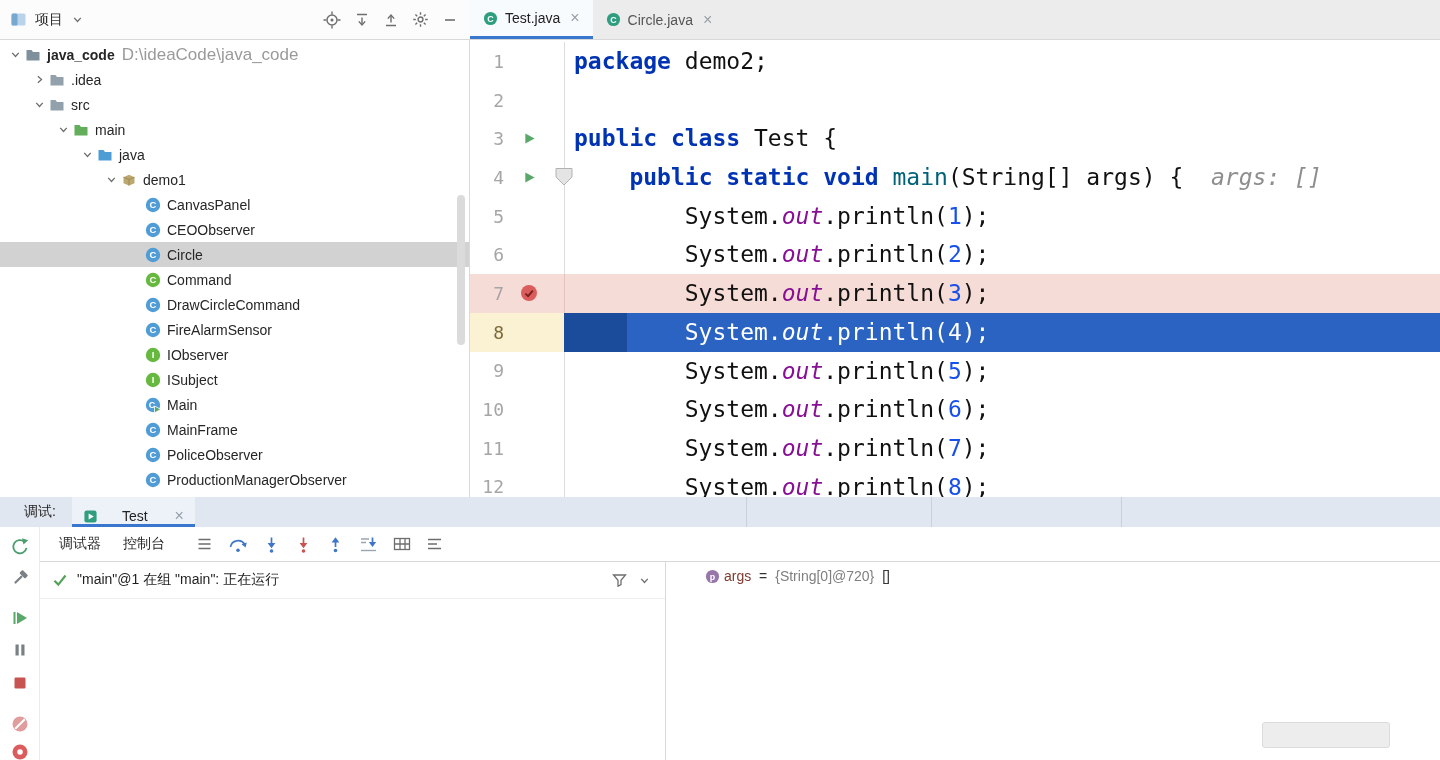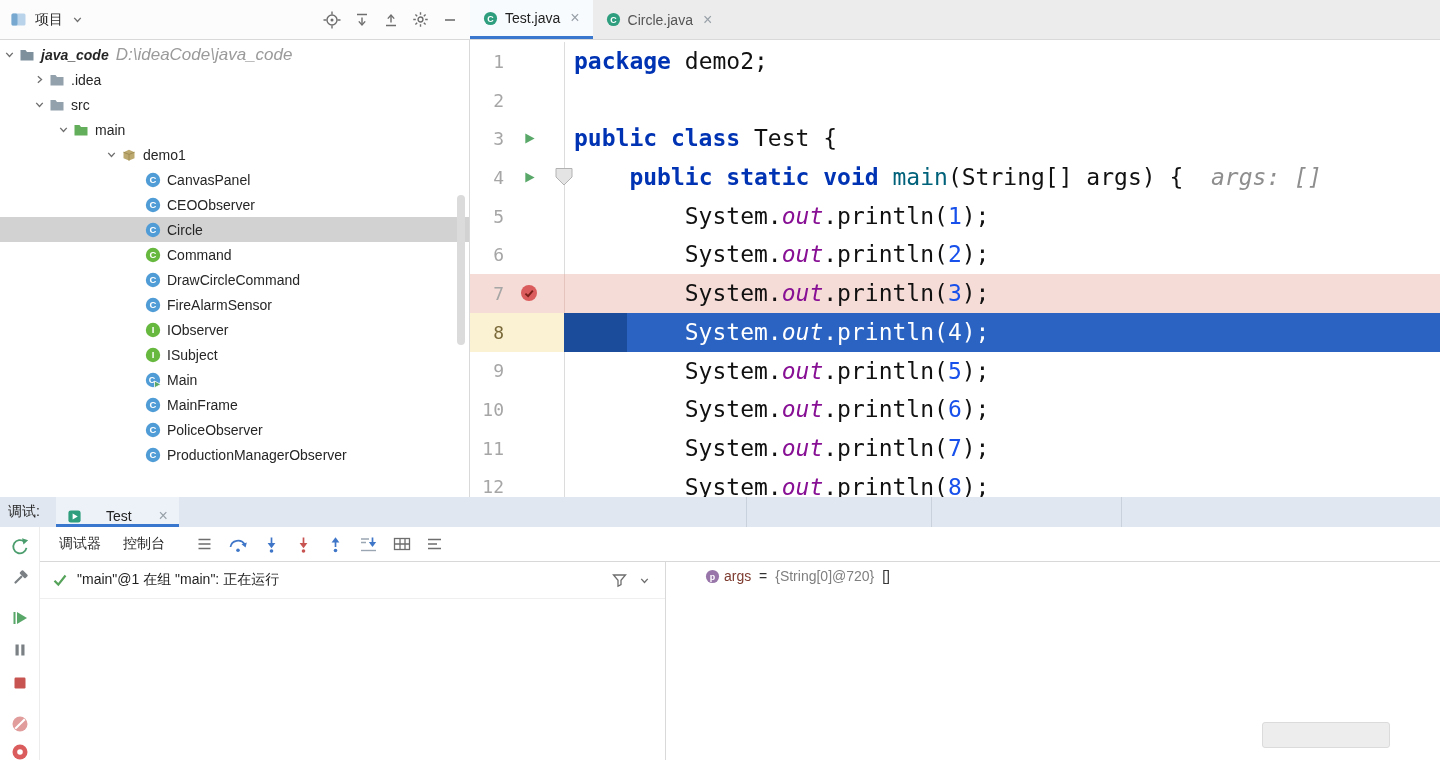--- a/index.html
+++ b/index.html
@@ -47,21 +47,21 @@
   .tk-hint{color:#8E8E8E;font-style:italic}
   .eline.bp{background:#F6DCD6}
   .eline.bp .gut{border-right-color:#E6C4BE}
   .eline.exec .gut{background:#FBF1D3;border-right-color:#1B4C9C}
   .eline.exec .lnum{color:#7A6A3A}
   .eline.exec .code{background:linear-gradient(90deg,#1B4C9C 0px,#1B4C9C 62px,#2A63C2 62px,#2A63C2 100%)}
   .eline.exec .code span{color:#FFF}
 
   
   .dbg-header{position:absolute;left:0;top:497px;width:1440px;height:30px;background:#E1E7F0;
-              display:flex;align-items:center;padding-left:8px;font-size:14px}
+              display:flex;align-items:center;padding-left:24px;font-size:14px}
   .dbg-tab{height:30px;display:flex;align-items:flex-end;gap:24px;padding:0 11px;margin-left:16px;
            background:#EDF2F9;border-bottom:3px solid #3977CE;color:#222}
   .hdr-sep{position:absolute;top:0;width:1px;height:30px;background:#C9D1DC}
 
   
   .dbg-toolbar{position:absolute;left:40px;top:527px;width:1400px;height:35px;background:#FFF;
                border-bottom:1px solid #D8D8D8;display:flex;align-items:center;padding-left:8px}
   .vtab{padding:0 11px;font-size:14px;color:#2B2B2B;height:35px;display:inline-flex;align-items:center}
   .dbg-icons{display:flex;align-items:center;gap:15px;margin-left:20px}
 
@@ -157,21 +157,21 @@
             <circle cx="8" cy="8" r="7" fill="#2E9E7E"></circle>
             <text x="8" y="11.3" text-anchor="middle" font-size="9.5" font-weight="bold" font-family="Liberation Sans, sans-serif" fill="#FFFFFF">C</text>
           </svg>
         </span>
         <span class="tab-label">Circle.java</span>
         <span class="tab-close">×</span>
       </div>
     </div>
 
   <div class="tree">
-      <div class="trow" style=" font-style: italic;">
+      <div class="trow" style="padding-left: 6px;">
         <span class="chev">
           <svg width="13" height="13" viewBox="0 0 16 16">
             <path d="M4 6l4 4.5L12 6" fill="none" stroke="#6E6E6E" stroke-width="1.6"></path>
           </svg>
         </span>
         <span class="ic">
           <svg width="16" height="16" viewBox="0 0 16 16">
             <path d="M1.5 13.5V3h5l1.5 2h6.5v8.5z" fill="#7E909C"></path>
           </svg>
         </span>
@@ -209,20 +209,33 @@
           <svg width="13" height="13" viewBox="0 0 16 16">
             <path d="M4 6l4 4.5L12 6" fill="none" stroke="#6E6E6E" stroke-width="1.6"></path>
           </svg>
         </span>
         <span class="ic">
           <svg width="16" height="16" viewBox="0 0 16 16">
             <path d="M1.5 13.5V3h5l1.5 2h6.5v8.5z" fill="#63AE5B"></path>
           </svg>
         </span>
         <span class="tlabel">main</span>
+      </div>
+      <div class="trow" style="padding-left: 78px;">
+        <span class="chev">
+          <svg width="13" height="13" viewBox="0 0 16 16">
+            <path d="M4 6l4 4.5L12 6" fill="none" stroke="#6E6E6E" stroke-width="1.6"></path>
+          </svg>
+        </span>
+        <span class="ic">
+          <svg width="16" height="16" viewBox="0 0 16 16">
+            <path d="M1.5 13.5V3h5l1.5 2h6.5v8.5z" fill="#4E9CD4"></path>
+          </svg>
+        </span>
+        <span class="tlabel">java</span>
       </div>
       <div class="trow" style="padding-left: 102px;">
         <span class="chev">
           <svg width="13" height="13" viewBox="0 0 16 16">
             <path d="M4 6l4 4.5L12 6" fill="none" stroke="#6E6E6E" stroke-width="1.6"></path>
           </svg>
         </span>
         <span class="ic">
           <svg width="16" height="16" viewBox="0 0 16 16">
             <path d="M2.5 5.2L8 2.8l5.5 2.4v6L8 13.6l-5.5-2.4z" fill="#BCA96F"></path>

